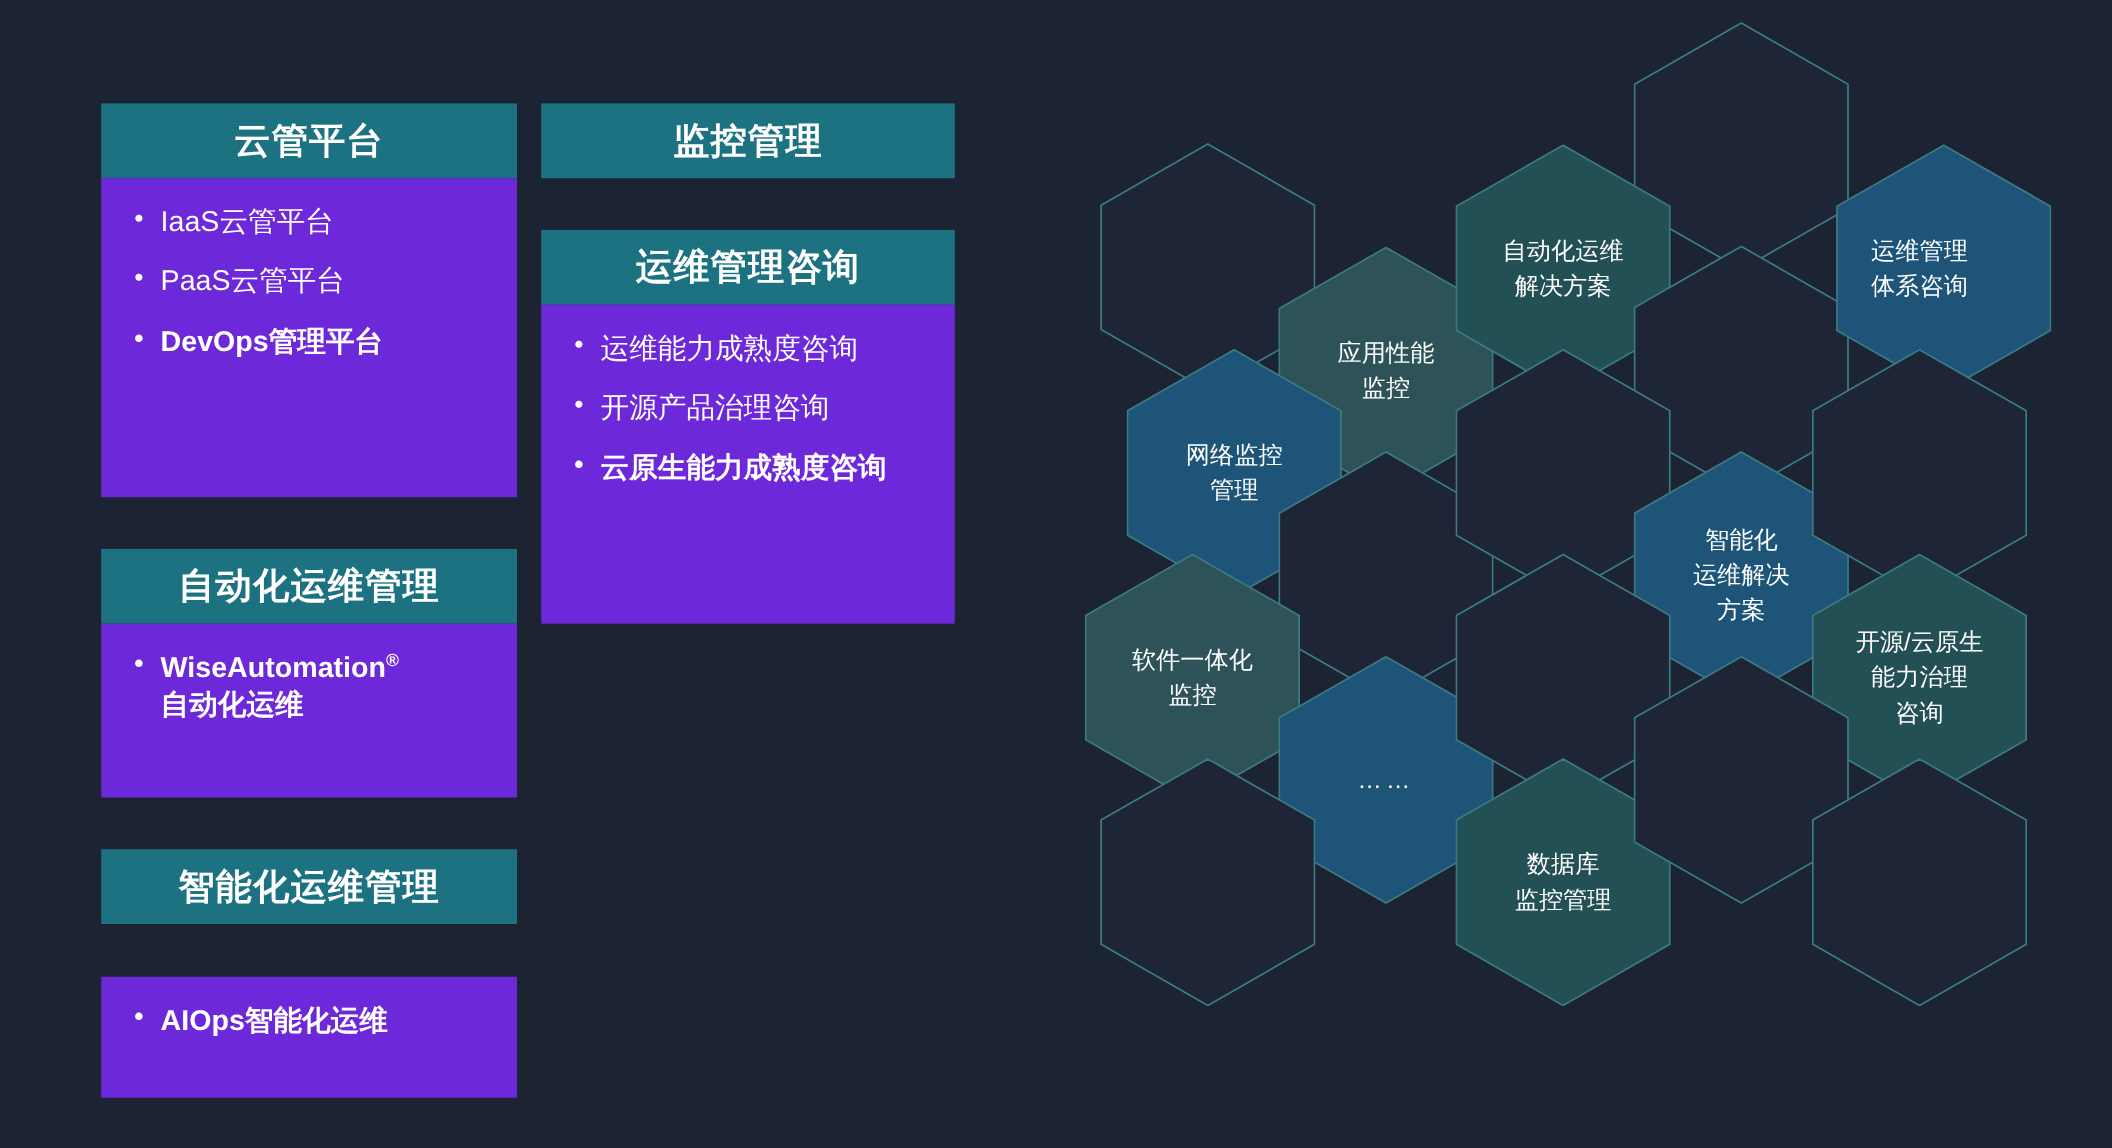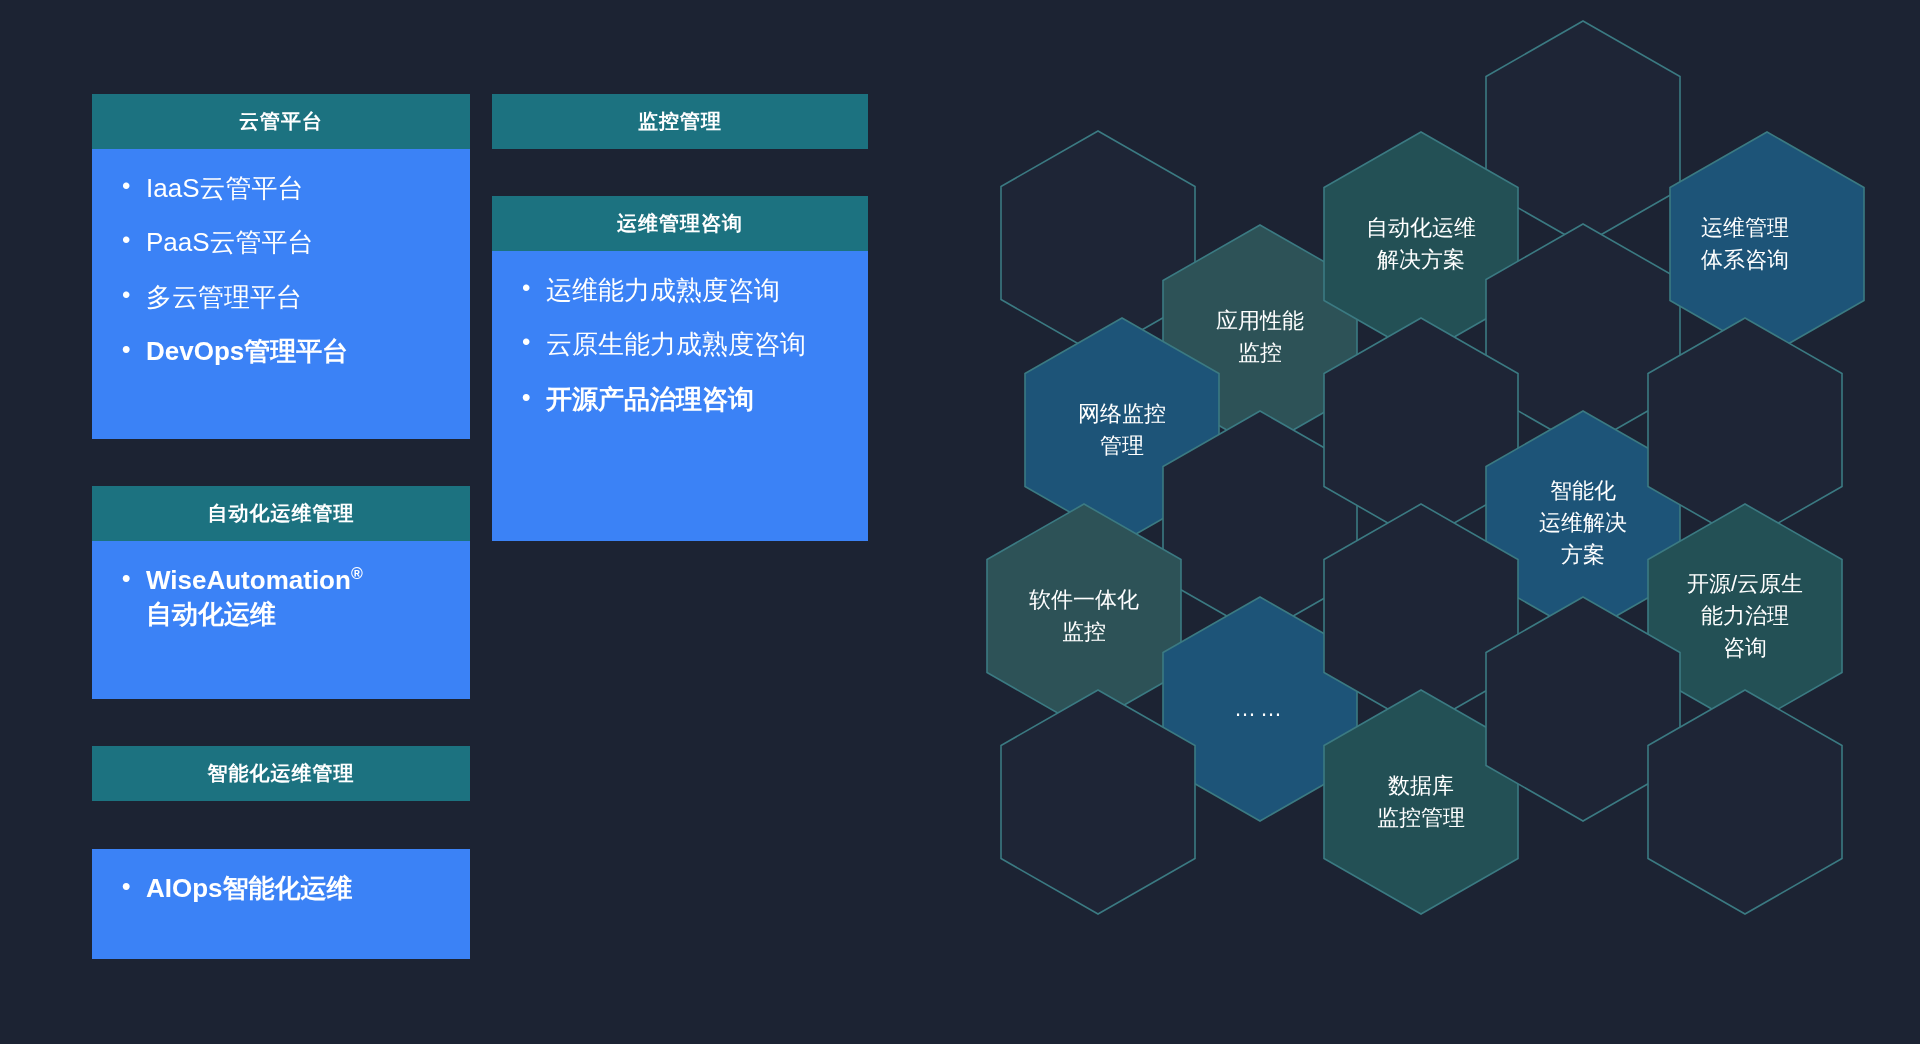--- a/index.html
+++ b/index.html
@@ -17,28 +17,28 @@
   #col1{left:92px;top:94px;width:378px;}
   #col2{left:492px;top:94px;width:376px;}
 
   .card{margin-bottom:0;}
   .card + .card{margin-top:47px;}
   .card-head{
     background:#1c7280;
     color:#ffffff;
     font-weight:bold;
     text-align:center;
-    font-size:20px;
+    font-size:33px;
     line-height:1;
     padding:17px 6px 18px;
     letter-spacing:1px;
     box-sizing:border-box;
   }
   .card-body{
-    background:#3b82f6;
+    background:#6d28d9;
     padding:22px 20px 24px 24px;
     box-sizing:border-box;
   }
   .card-body ul{
     list-style:none;
     margin:0;padding:0;
   }
   .card-body li{
     color:#ffffff;
     font-size:26px;
@@ -87,21 +87,20 @@
 <div id="stage">
 
   <div class="col" id="col1">
 
     <div class="card" id="card-cloud">
       <div class="card-head">云管平台</div>
       <div class="card-body">
         <ul>
           <li>IaaS云管平台</li>
           <li>PaaS云管平台</li>
-          <li>多云管理平台</li>
           <li>DevOps管理平台</li>
         </ul>
       </div>
     </div>
 
     <div class="card" id="card-auto">
       <div class="card-head">自动化运维管理</div>
       <div class="card-body">
         <ul>
           <li><span>WiseAutomation</span><span class="sup">®</span><br><span>自动化运维</span></li>
@@ -124,22 +123,22 @@
 
     <div class="card" id="card-monitor">
       <div class="card-head">监控管理</div>
     </div>
 
     <div class="card" id="card-consult">
       <div class="card-head">运维管理咨询</div>
       <div class="card-body">
         <ul>
           <li>运维能力成熟度咨询</li>
+          <li>开源产品治理咨询</li>
           <li>云原生能力成熟度咨询</li>
-          <li>开源产品治理咨询</li>
         </ul>
       </div>
     </div>
 
   </div>
 
   <div id="hexgrid">
       <div class="hex" style="left: 60px; top: 130px;">
         <svg viewBox="0 0 196 226">
           <polygon points="98,1 195,56.5 195,169.5 98,225 1,169.5 1,56.5" fill="#1e2536" stroke="#3b7a82" stroke-width="1.6"></polygon>

